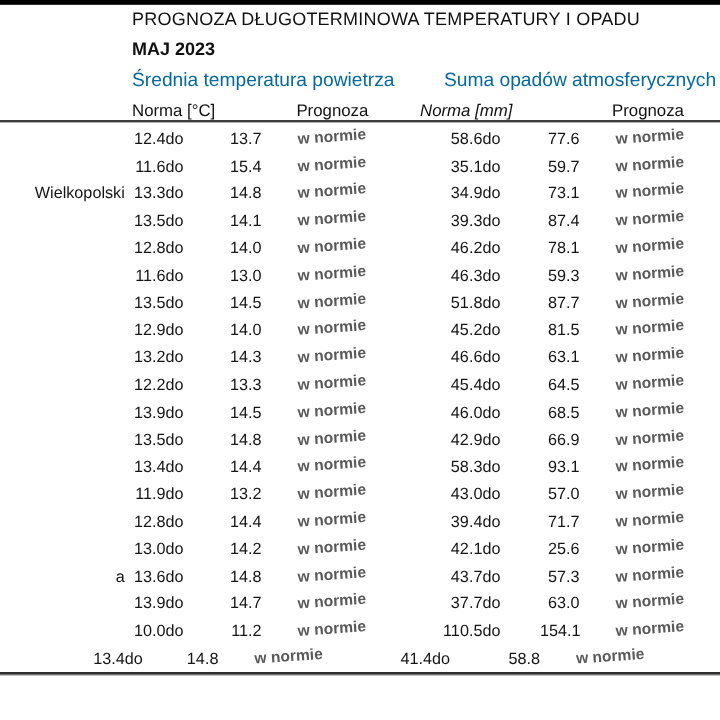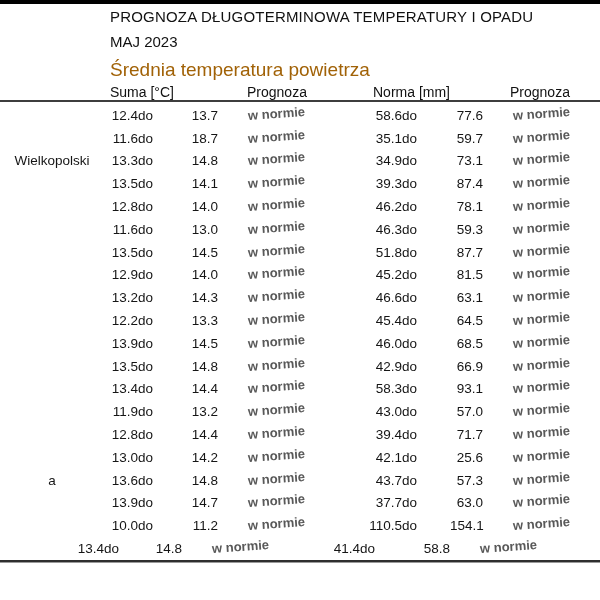--- a/index.html
+++ b/index.html
@@ -9,59 +9,60 @@
     color:var(--text,#1a1a1a);
     overflow:hidden;
   }
   .sheet{position:relative;width:600px;height:492px;background:#fff;}
 
   .top-rule{position:absolute;left:0;top:0;width:600px;height:4px;background:#000;}
   .header-rule{position:absolute;left:0;top:100px;width:600px;height:2px;background:#3d3d3d;}
   .bottom-rule{position:absolute;left:0;top:560px;width:600px;height:2px;background:#2e2e2e;box-shadow:0 1px 0 #9a9a9a;}
 
   .title{position:absolute;left:110px;top:8px;font-size:15px;font-weight:400;letter-spacing:.2px;white-space:nowrap;color:#111;}
-  .period{position:absolute;left:110px;top:33px;font-size:15px;font-weight:400;color:#111;}
-
-  .sec{position:absolute;top:59px;font-size:19px;white-space:nowrap;color:#a16207;}
+  .period{position:absolute;left:110px;top:33px;font-size:15px;font-weight:700;color:#111;}
+
+  .sec{position:absolute;top:59px;font-size:16px;white-space:nowrap;color:#0369a1;}
   .sec-temp{left:110px;}
   .sec-precip{left:370px;}
 
   .sub{position:absolute;top:84px;font-size:14px;white-space:nowrap;color:#111;}
   .sub-temp-norm{left:110px;}
   .sub-temp-prog{left:247px;}
-  .sub-precip-norm{left:373px;}
+  .sub-precip-norm{left:350px;font-style:italic;}
   .sub-precip-prog{left:510px;}
 
   .tbody{position:absolute;left:0;top:104px;width:600px;height:456px;display:flex;flex-direction:column;}
   .row{
     flex:1;display:grid;
     grid-template-columns:104px 34px 44px 36px 142px 42px 48px 33px 117px;
     align-items:center;font-size:13.5px;color:#151515;
   }
-  .c-name{white-space:nowrap;overflow:visible;text-align:center;}
+  .c-name{white-space:nowrap;overflow:visible;text-align:right;}
   .num{text-align:right;white-space:nowrap;}
   .do{text-align:left;}
   .prog{padding-left:30px;}
   .prog .w{
     display:inline-block;transform:rotate(-4deg);transform-origin:left center;
     font-weight:700;font-size:13px;color:var(--forecast,#595959);white-space:nowrap;
   }
 </style>
 </head>
 <body>
 
 <div class="sheet">
   <div class="top-rule"></div>
 
   <div class="title">PROGNOZA DŁUGOTERMINOWA TEMPERATURY I OPADU</div>
   <div class="period">MAJ 2023</div>
 
   <div class="sec sec-temp">Średnia temperatura powietrza</div>
-
-  <div class="sub sub-temp-norm">Suma [°C]</div>
+  <div class="sec sec-precip">Suma opadów atmosferycznych</div>
+
+  <div class="sub sub-temp-norm">Norma [°C]</div>
   <div class="sub sub-temp-prog">Prognoza</div>
   <div class="sub sub-precip-norm">Norma [mm]</div>
   <div class="sub sub-precip-prog">Prognoza</div>
 
   <div class="header-rule"></div>
 
   <div class="tbody" id="tbody">
       <div class="row">
         <div class="c-name"></div>
         <div class="num">12.4</div>
@@ -70,21 +71,21 @@
         <div class="prog"><span class="w">w normie</span></div>
         <div class="num">58.6</div>
         <div class="do">do</div>
         <div class="num">77.6</div>
         <div class="prog"><span class="w">w normie</span></div>
       </div>
       <div class="row">
         <div class="c-name"></div>
         <div class="num">11.6</div>
         <div class="do">do</div>
-        <div class="num">18.7</div>
+        <div class="num">15.4</div>
         <div class="prog"><span class="w">w normie</span></div>
         <div class="num">35.1</div>
         <div class="do">do</div>
         <div class="num">59.7</div>
         <div class="prog"><span class="w">w normie</span></div>
       </div>
       <div class="row">
         <div class="c-name">Wielkopolski</div>
         <div class="num">13.3</div>
         <div class="do">do</div>

